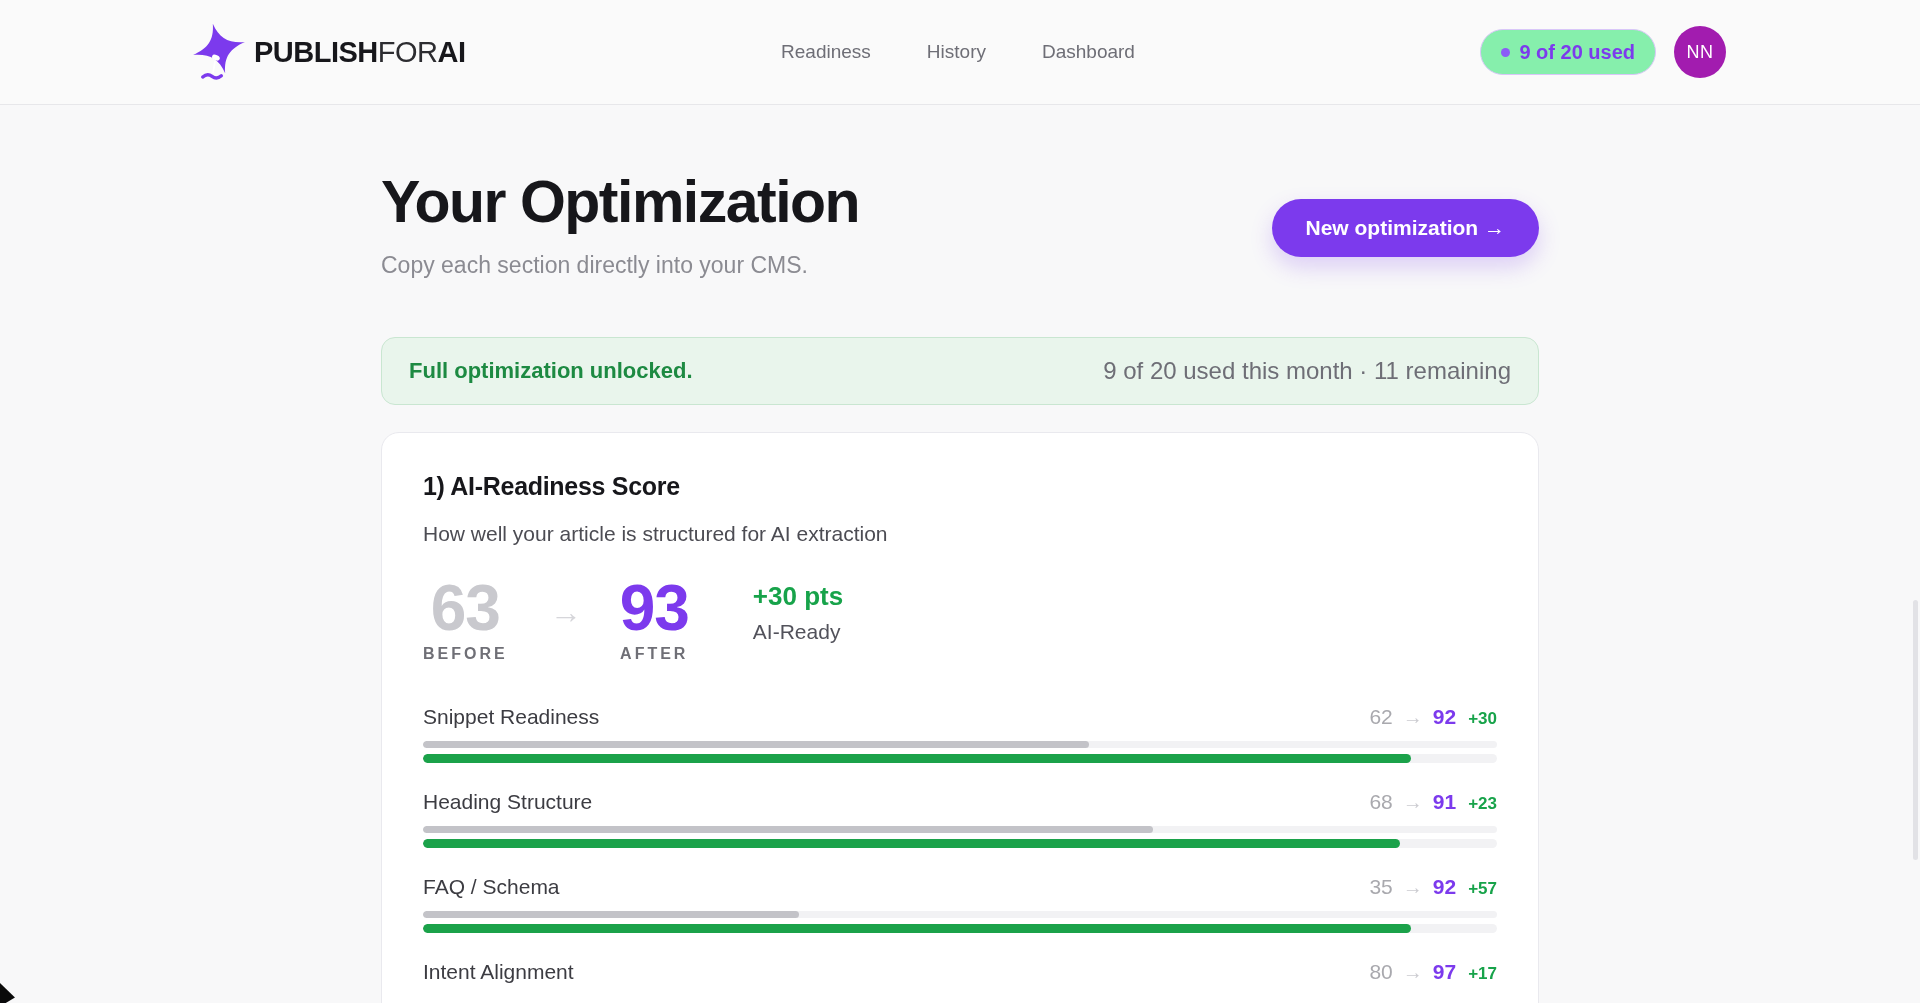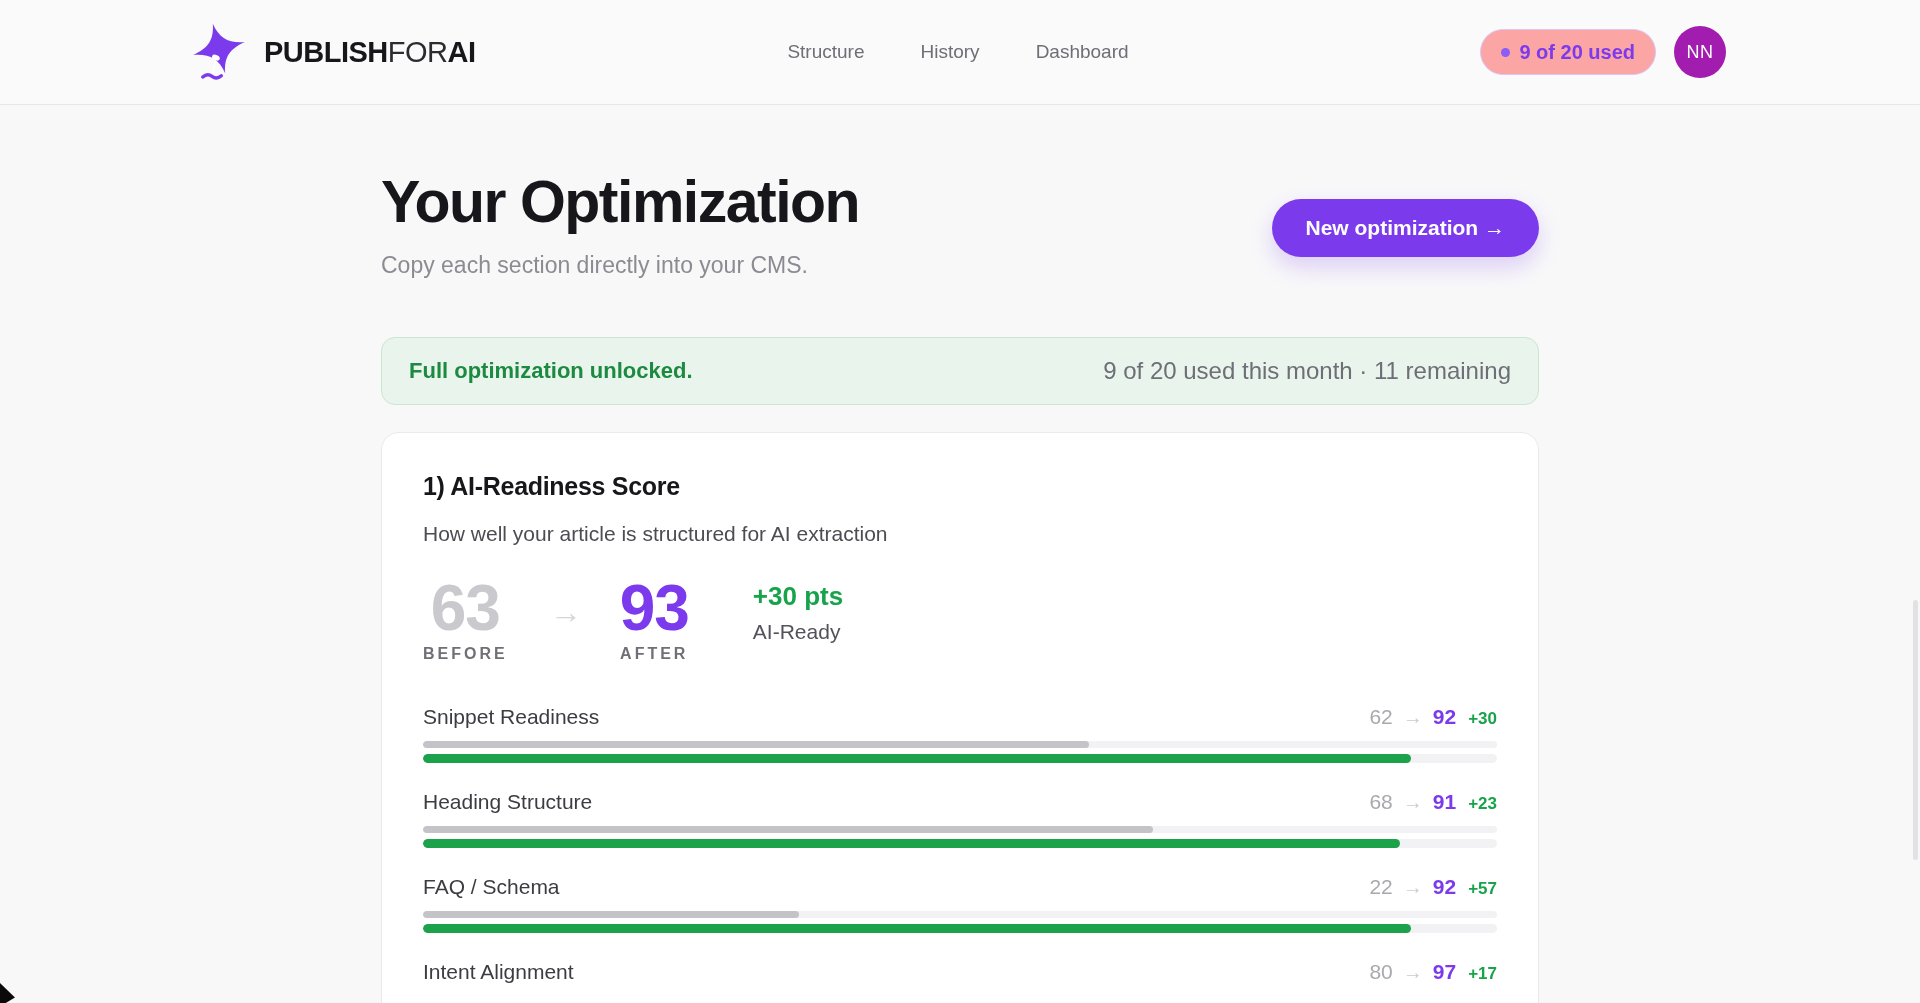--- a/index.html
+++ b/index.html
@@ -15,30 +15,30 @@
   body{
     font-family:"Liberation Sans","DejaVu Sans",sans-serif;
     background:#f8f8f9;color:#1b1b1f;position:relative;
   }
   
   header{
     height:105px;background:#fafafa;border-bottom:1px solid #e7e7ea;
     display:grid;grid-template-columns:1fr auto 1fr;align-items:center;
     padding:0 194px 0 190px;
   }
-  .logo{display:flex;align-items:center;gap:16px;cursor:pointer;}
+  .logo{display:flex;align-items:center;gap:6px;cursor:pointer;}
   .logo svg{width:58px;height:62px;}
   .brand-text{font-size:29px;letter-spacing:-0.5px;color:#17171b;white-space:nowrap;}
   .brand-text .b{font-weight:800;}
   .brand-text .l{font-weight:400;color:#2c2c30;}
   nav{display:flex;gap:56px;justify-content:center;}
   nav a{font-size:19px;color:#6e6e76;text-decoration:none;cursor:pointer;}
   .header-right{display:flex;align-items:center;gap:18px;justify-content:flex-end;}
   .usage-pill{
-    height:46px;border-radius:23px;background:#fca5a5;border:1.5px solid #d9c7f8;
+    height:46px;border-radius:23px;background:#86efac;border:1.5px solid #d9c7f8;
     display:flex;align-items:center;gap:9px;padding:0 20px;cursor:pointer;text-align:center;
   }
   .usage-pill .dot{width:9px;height:9px;border-radius:50%;background:#8b5cf6;}
   .usage-pill span.txt{font-size:20px;font-weight:700;color:var(--accent-purple);}
   .avatar{
     width:52px;height:52px;border-radius:50%;background:#a21caf;color:#fff;
     font-size:18px;font-weight:400;display:flex;align-items:center;justify-content:center;
     letter-spacing:0.5px;cursor:pointer;
   }
   
@@ -111,21 +111,21 @@
       <g transform="rotate(-14 50 46)">
         <path d="M50 2 C55 30 68 41 96 46 C68 51 55 62 50 90 C45 62 32 51 4 46 C32 41 45 30 50 2 Z" fill="#7c3aed"></path>
         <ellipse cx="41" cy="60" rx="7" ry="4.5" fill="#ffffff" transform="rotate(38 41 60)"></ellipse>
         <path d="M38 66 L30 84" stroke="#ffffff" stroke-width="3" stroke-linecap="round"></path>
       </g>
       <path d="M22 95 Q30 88 38 94 Q46 100 54 93" stroke="#7c3aed" stroke-width="6" fill="none" stroke-linecap="round"></path>
     </svg>
     <span class="brand-text"><span class="b">PUBLISH</span><span class="l">FOR</span><span class="b">AI</span></span>
   </div>
   <nav>
-    <a>Structure</a>
+    <a>Readiness</a>
     <a>History</a>
     <a>Dashboard</a>
   </nav>
   <div class="header-right">
     <div class="usage-pill">
       <span class="dot"></span>
       <span class="txt">9 of 20 used</span>
     </div>
     <div class="avatar">NN</div>
   </div>
@@ -197,21 +197,21 @@
             <div class="fill fill-gray" style="width: 68%;"></div>
           </div>
           <div class="bar bar-green">
             <div class="fill fill-green" style="width: 91%;"></div>
           </div>
         </div>
         <div class="metric">
           <div class="metric-head">
             <span class="m-label">FAQ / Schema</span>
             <span class="m-values">
-              <span class="m-before">22</span>
+              <span class="m-before">35</span>
               <span class="m-arrow">→</span>
               <span class="m-after">92</span>
               <span class="m-delta">+57</span>
             </span>
           </div>
           <div class="bar">
             <div class="fill fill-gray" style="width: 35%;"></div>
           </div>
           <div class="bar bar-green">
             <div class="fill fill-green" style="width: 92%;"></div>

